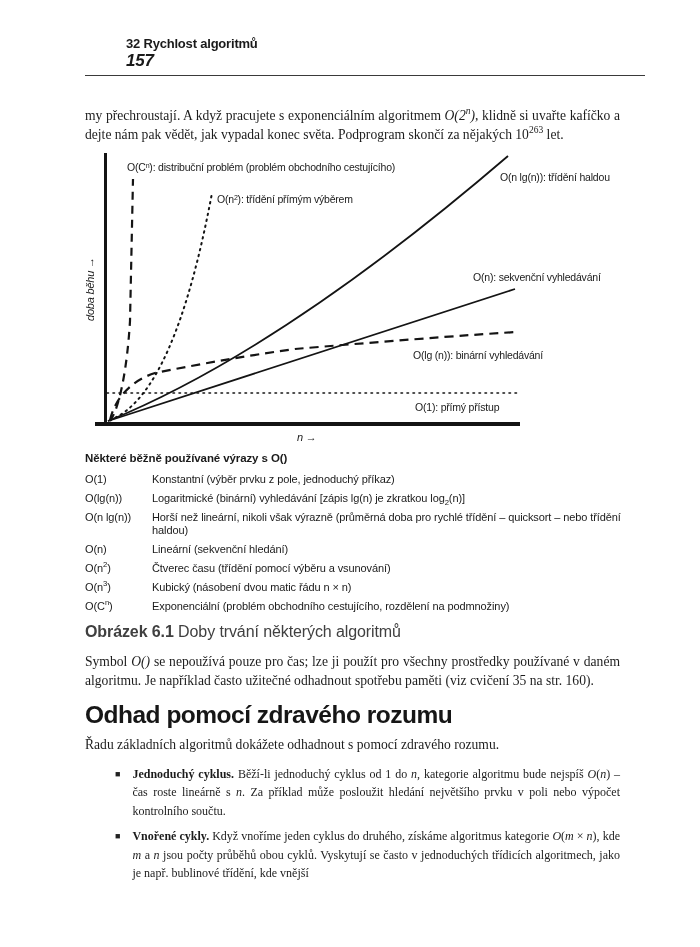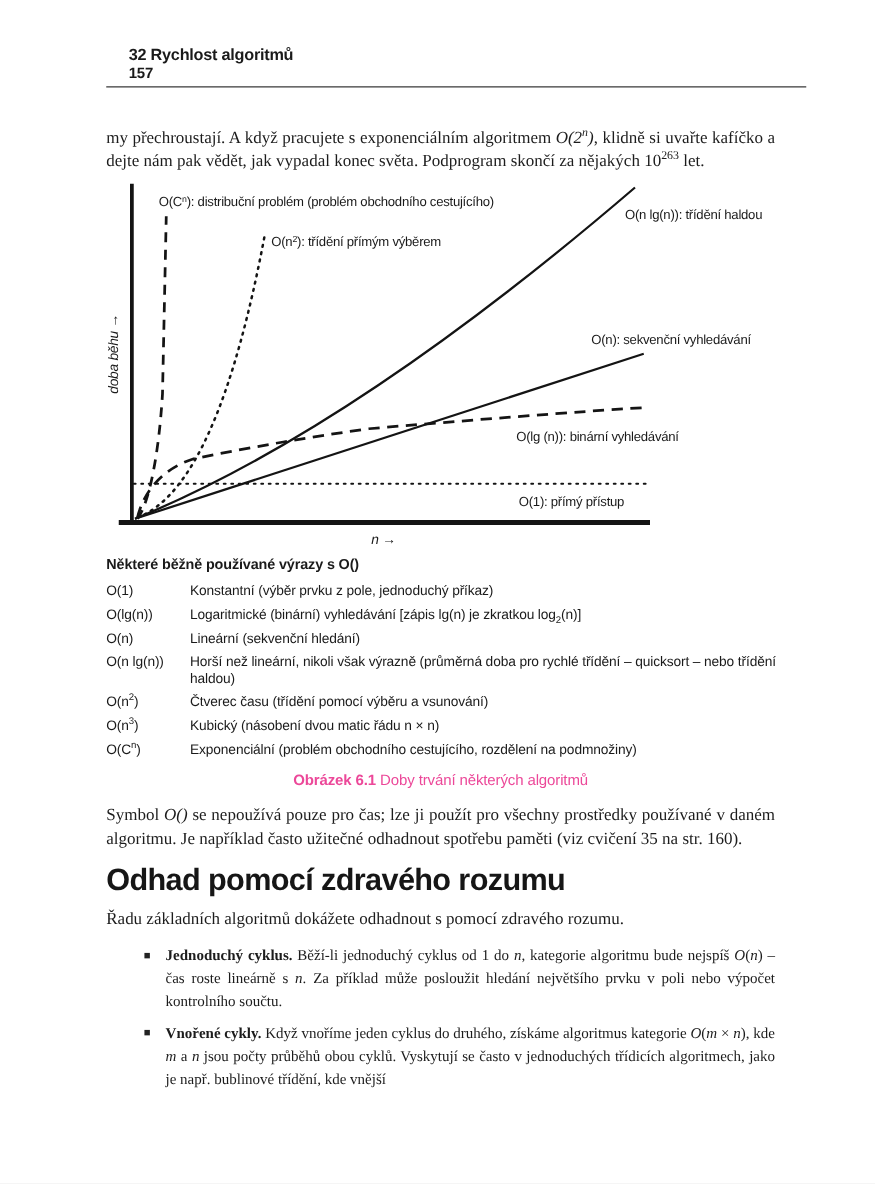--- a/index.html
+++ b/index.html
@@ -17,21 +17,21 @@
   
   .runhead{
     margin:0 55px 0 85px;
     display:flex;justify-content:flex-end;align-items:baseline;
     font-family:"Liberation Sans", sans-serif;
     font-weight:700;color:#1a1a1a;
     letter-spacing:-0.2px;
     flex-direction:column;
   }
   .runhead .chapter{font-size:13px;}
-  .runhead .pagenum{font-size:12px;margin-left:18px;}
+  .runhead .pagenum{font-size:17px;margin-left:41px;font-style:italic;}
   .runrule{margin:4px 55px 0 85px;border:0;border-top:1.5px solid #3a3a3a;height:0;}
   
   .para{
     margin:0 80px 0 85px;width:535px;
     font-size:13.6px;line-height:18.5px;
     text-align:justify;
   }
   .p1{margin-top:31px;}
   .p2{margin-top:12px;}
   .p3{margin-top:6px;text-align:left;}
@@ -54,23 +54,22 @@
     font-size:11px;line-height:13px;color:#1a1a1a;
     letter-spacing:-0.1px;
   }
   .otable .ttl{font-weight:700;font-size:11.5px;margin-bottom:5px;}
   .trow{display:flex;padding:3px 0;}
   .trow .term{width:67px;flex:0 0 67px;}
   .trow .desc{flex:1;}
   
   .caption{
     margin:7px 80px 0 85px;width:535px;
-    text-align:center;
     font-family:"Liberation Sans", sans-serif;
-    font-size:12px;color:#ec4899;letter-spacing:-0.1px;
+    font-size:16px;color:#404040;letter-spacing:-0.1px;
   }
   .caption b{font-weight:700;}
   
   .h1{
     margin:10px 80px 0 85px;
     font-family:"Liberation Sans", sans-serif;
     font-weight:700;font-size:24.5px;line-height:30px;
     letter-spacing:-0.5px;color:#161616;
   }
   
@@ -128,26 +127,26 @@
     <div class="ttl">Některé běžně používané výrazy s O()</div>
     <div class="trow">
       <span class="term">O(1)</span>
       <span class="desc">Konstantní (výběr prvku z pole, jednoduchý příkaz)</span>
     </div>
     <div class="trow">
       <span class="term">O(lg(n))</span>
       <span class="desc">Logaritmické (binární) vyhledávání [zápis lg(n) je zkratkou log<sub>2</sub>(n)]</span>
     </div>
     <div class="trow">
+      <span class="term">O(n lg(n))</span>
+      <span class="desc">Horší než lineární, nikoli však výrazně (průměrná doba pro rychlé třídění – quicksort – nebo třídění haldou)</span>
+    </div>
+    <div class="trow">
       <span class="term">O(n)</span>
       <span class="desc">Lineární (sekvenční hledání)</span>
-    </div>
-    <div class="trow">
-      <span class="term">O(n lg(n))</span>
-      <span class="desc">Horší než lineární, nikoli však výrazně (průměrná doba pro rychlé třídění – quicksort – nebo třídění haldou)</span>
     </div>
     <div class="trow">
       <span class="term">O(n<sup>2</sup>)</span>
       <span class="desc">Čtverec času (třídění pomocí výběru a vsunování)</span>
     </div>
     <div class="trow">
       <span class="term">O(n<sup>3</sup>)</span>
       <span class="desc">Kubický (násobení dvou matic řádu n × n)</span>
     </div>
     <div class="trow">

